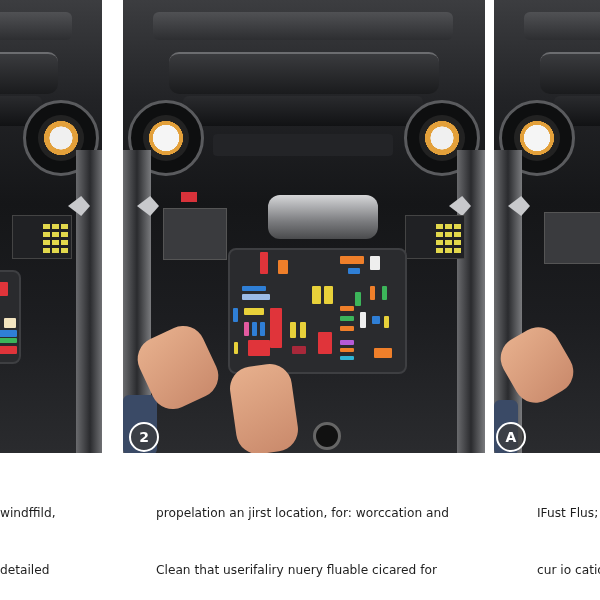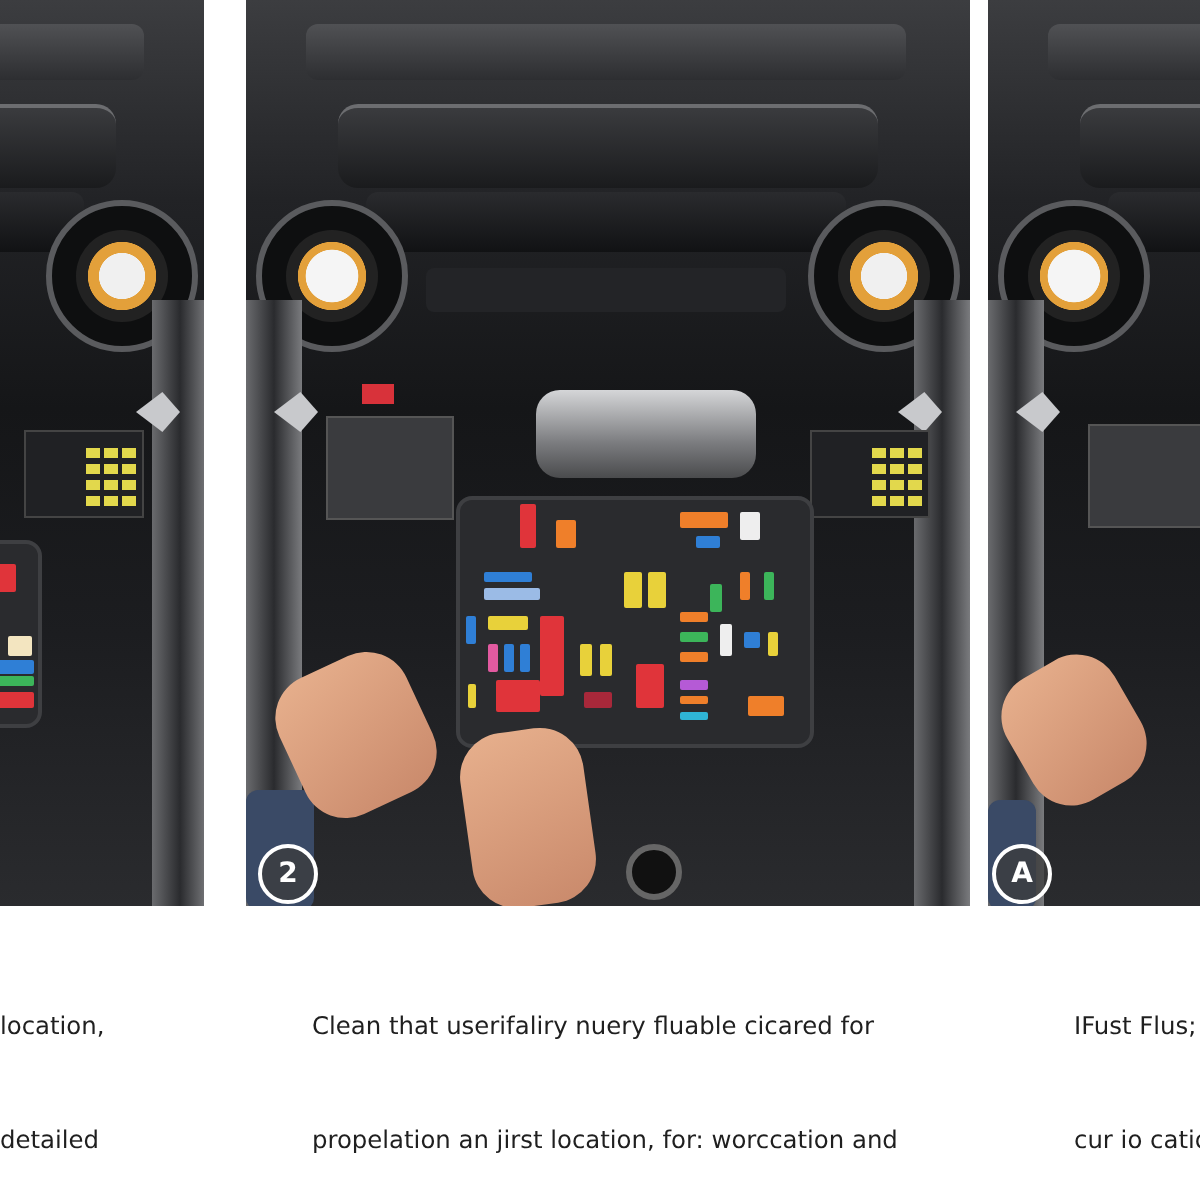--- a/index.html
+++ b/index.html
@@ -171,30 +171,30 @@
     <div class="pillar l"></div>
     <div class="bracket l"></div>
     <div class="battery" style="left:50px;top:212px;"></div>
     <div class="sleeve" style="left:0;top:400px;width:24px;height:55px;"></div>
     <div class="hand" style="left:12px;top:330px;width:62px;height:70px;transform:rotate(-30deg);"></div>
   </div>
   <div class="step-badge">A</div>
 </div>
 
 <div class="caption cap-left">
-  <span class="cap-line">location,</span>
+  <span class="cap-line">windffild,</span>
   <span class="cap-line">detailed</span>
   
   
   
 </div>
 
 <div class="caption cap-mid">
+  <span class="cap-line">propelation an jirst location, for: worccation and</span>
   <span class="cap-line">Clean that userifaliry nuery fluable cicared for</span>
-  <span class="cap-line">propelation an jirst location, for: worccation and</span>
   
   
   
   
   
 </div>
 
 <div class="caption cap-right">
   <span class="cap-line">IFust Flus; N</span>
   <span class="cap-line">cur io cation</span>

